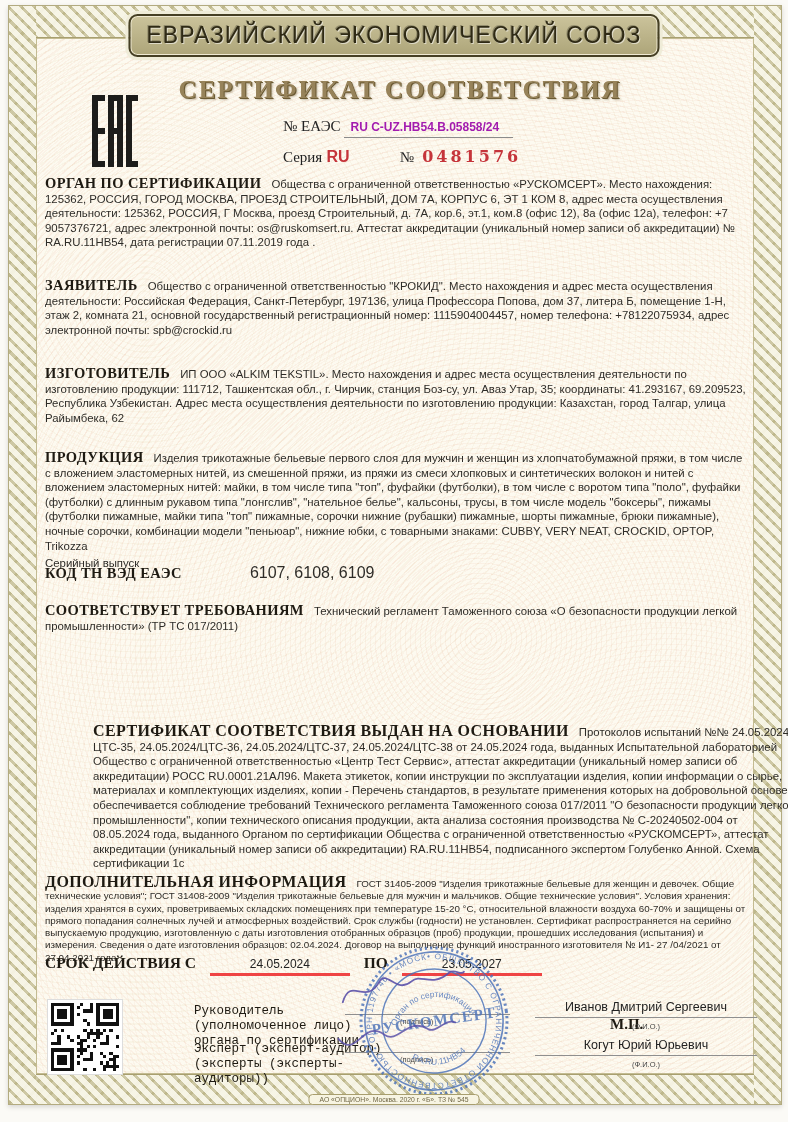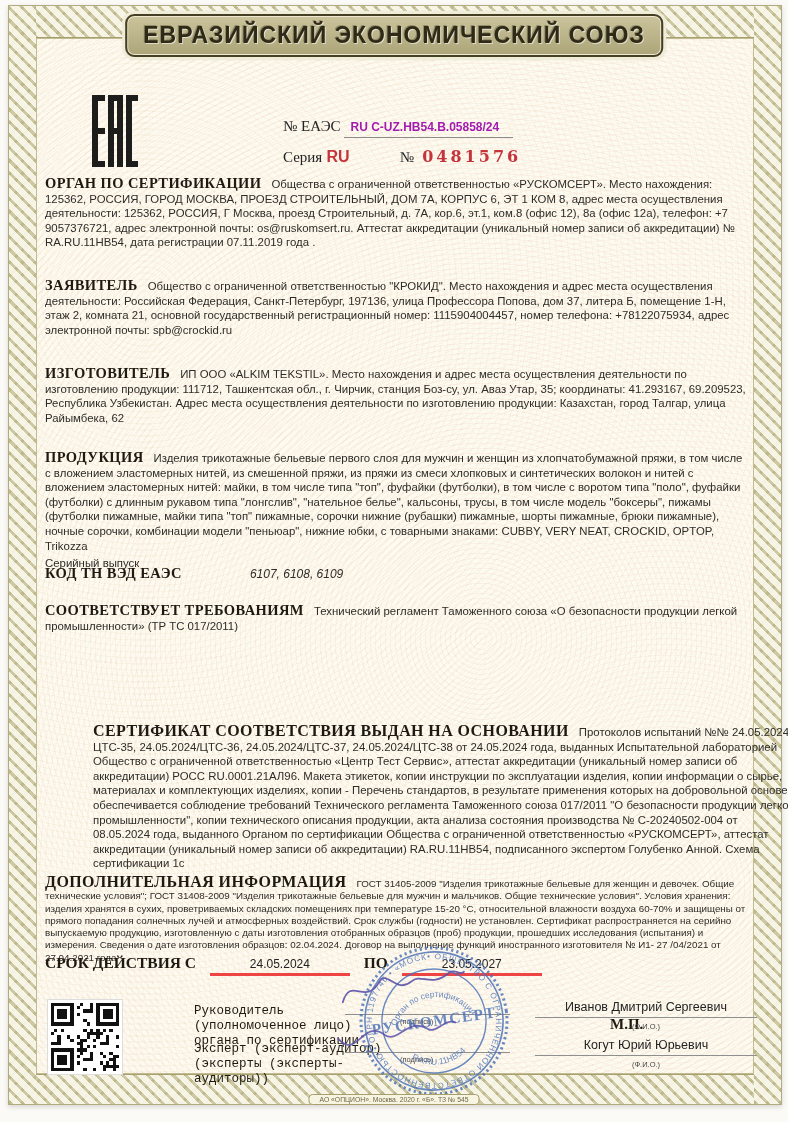--- a/index.html
+++ b/index.html
@@ -26,21 +26,21 @@
              repeating-radial-gradient(circle at 15% 25%, rgba(210,190,130,.09) 0 1.2px, transparent 1.2px 6px),
              repeating-radial-gradient(circle at 88% 82%, rgba(228,158,128,.08) 0 1.2px, transparent 1.2px 5.5px);
            border:1px solid #c3bb92; }
 
   
   .banner { position:absolute; left:50%; top:14px; transform:translateX(-50%);
             background:linear-gradient(#c7bf97, #aeaondd) ; background:linear-gradient(#cbc39b, #ada579);
             border:2px solid #453f24; border-radius:9px; padding:6px 16px;
             box-shadow:0 0 0 3px #efecd8, inset 0 0 0 1px #efe9d2, 0 1px 3px rgba(60,55,30,.5);
             white-space:nowrap; z-index:5; }
-  .banner span { font-weight:bold; font-size:23px; letter-spacing:1px; color:#2f2a15;
+  .banner span { font-weight:normal; font-size:23px; letter-spacing:1px; color:#2f2a15;
             text-shadow:1px 1px 0 rgba(255,255,255,.55), -1px -1px 0 rgba(0,0,0,.25);text-align:right; }
 
   .eac { position:absolute; left:92px; top:92px; z-index:3; }
 
   .title { position:absolute; left:150px; top:76px; width:500px; text-align:center;
            font-family:"Liberation Serif", serif; font-weight:bold; font-size:25px; letter-spacing:2px;
            color:#97835a; text-shadow:1px 1px 0 #6b5a33, 2px 2px 2px rgba(90,70,30,.35); }
 
   .certnum { position:absolute; left:283px; top:118px; font-size:14px; color:#222; }
   .certnum .pre { font-family:"Liberation Serif", serif; font-size:15px; }
@@ -55,21 +55,21 @@
   
   .sec { position:absolute; left:45px; width:702px; font-size:11.4px; line-height:14.6px; color:#2e2c28; text-align:left; }
   .sec .lbl { font-family:"Liberation Serif", serif; font-weight:bold; font-size:14.5px; letter-spacing:.4px; color:#1e1a12; margin-right:10px; }
   .sec .lbl.big { font-size:16px; }
   .sec-organ   { top:176px; }
   .sec-app     { top:278px; }
   .sec-maker   { top:366px; }
   .sec-prod    { top:450px; }
   .prod-extra  { margin-top:3px; }
   .sec-code    { top:566px; }
-  .sec-code .val { display:inline-block; margin-left:58px; font-size:12px;font-style:italic; }
+  .sec-code .val { display:inline-block; margin-left:58px; font-size:16px; }
   .sec-req     { top:603px; }
   .sec-basis   { top:724px;margin-left:48px; }
   .sec-info    { top:876px; font-size:9.8px; line-height:12.3px; }
 
   
   .validity { position:absolute; left:45px; top:954px; font-family:"Liberation Serif", serif; font-weight:bold; font-size:15.5px; color:#1e1a12; }
   .validity .date { display:inline-block; font-family:"Liberation Sans", sans-serif; font-weight:normal; font-size:12px;
                     color:#222; border-bottom:3px solid #ef4444; width:140px; text-align:center; padding-bottom:2px; margin:0 10px; }
   .validity .incl { margin-top:8px; letter-spacing:.5px; }
 
@@ -126,20 +126,21 @@
       <rect x="16" y="0" width="6" height="72"></rect>
         <rect x="25" y="0" width="6" height="72"></rect>
       <rect x="16" y="0" width="15" height="6"></rect>
         <rect x="16" y="33" width="15" height="6"></rect>
       <rect x="34" y="0" width="6" height="72"></rect>
         <rect x="34" y="0" width="12" height="6"></rect>
       <rect x="34" y="66" width="12" height="6"></rect>
     </g>
   </svg>
 
+  <div class="title">СЕРТИФИКАТ СООТВЕТСТВИЯ</div>
 
   <div class="certnum">
     <span class="pre">№ ЕАЭС</span>
     <span class="val">RU C-UZ.HB54.B.05858/24</span>
   </div>
 
   <div class="series">
     <span class="lbl">Серия</span>
     <span class="ru">RU</span>
     <span class="num-sign">№</span>

